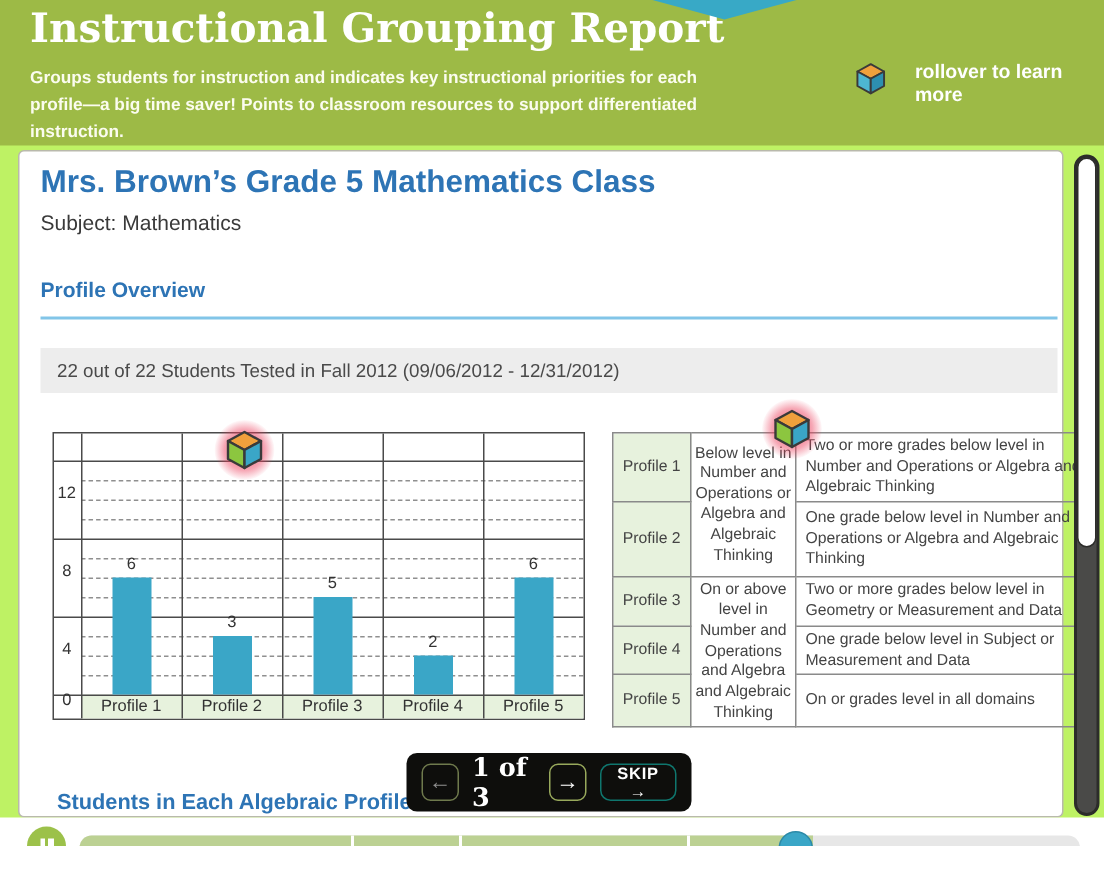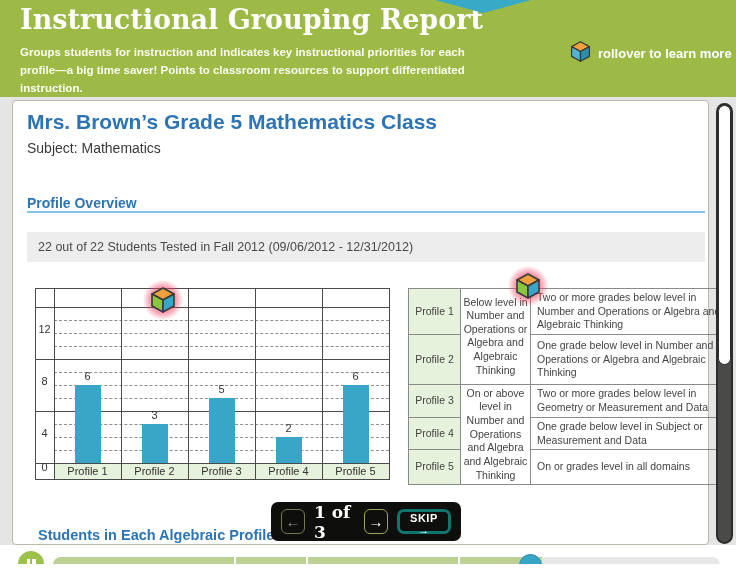--- a/index.html
+++ b/index.html
@@ -1,34 +1,34 @@
 <!DOCTYPE html>
 <html><head>
 <meta charset="utf-8">
 <style>
   html,body{margin:0;padding:0;background:#fff;}
-  .stage{position:relative;width:736px;height:564px;background:#e5e5e5;overflow:hidden;
+  .stage{position:relative;width:736px;height:564px;background:#bef264;overflow:hidden;
          font-family:"Liberation Sans",sans-serif;}
   
   .hdr{position:absolute;left:0;top:0;width:736px;height:97px;background:#9dba46;}
   .hdr-title{position:absolute;left:20px;top:4px;font-family:"DejaVu Serif",serif;
              font-weight:bold;font-size:27px;color:#ffffff;}
   .hdr-desc{position:absolute;left:20px;top:44px;width:452px;color:#fbfcef;
             font-size:11.5px;line-height:1.55;font-weight:bold;}
   .chevron{position:absolute;left:435px;top:0;width:0;height:0;
            border-left:48px solid transparent;border-right:48px solid transparent;
            border-top:13px solid #38a9c6;}
   .rollover{position:absolute;left:570px;top:40px;display:flex;align-items:center;gap:7px;cursor:pointer;}
-  .rollover-label{color:#ffffff;font-weight:bold;font-size:13px;}
+  .rollover-label{color:#ffffff;font-weight:bold;font-size:13px;margin-left:12px;}
   
   .panel{position:absolute;left:12px;top:100px;width:697px;height:445px;background:#ffffff;
          border:1px solid #b9b9ac;border-radius:4px;box-sizing:border-box;}
   .rpt-title{position:absolute;left:27px;top:110px;font-size:21px;font-weight:bold;color:#2d74b5;}
   .rpt-subject{position:absolute;left:27px;top:140px;font-size:14px;color:#3a3a3a;}
-  .sec-head{position:absolute;left:27px;top:195px;font-size:14px;font-weight:bold;color:#2d74b5;}
+  .sec-head{position:absolute;left:27px;top:185px;font-size:14px;font-weight:bold;color:#2d74b5;}
   .sec-rule{position:absolute;left:27px;top:211px;width:678px;height:2px;background:#82c5e8;}
   .info-bar{position:absolute;left:27px;top:232px;width:678px;height:30px;background:#ededed;
             font-size:12.5px;color:#4a4a4a;line-height:30px;padding-left:11px;box-sizing:border-box;}
   .sec-head2{position:absolute;left:38px;top:527px;font-size:14.5px;font-weight:bold;color:#2d74b5;z-index:3;}
   
   .chart{position:absolute;left:35px;top:288px;width:353px;height:190px;
          border:1px solid #4a4a4a;box-sizing:content-box;}
   .chart .band{position:absolute;left:18px;top:174px;width:335px;height:16px;background:#e7f2dd;}
   .chart .vline{position:absolute;top:0;width:1px;height:190px;background:#4a4a4a;}
   .chart .hsolid{position:absolute;left:0;width:353px;height:1px;background:#4a4a4a;}
@@ -53,21 +53,21 @@
   .ptable tr:nth-child(3){height:33px;} .ptable tr:nth-child(4){height:32px;}
   .ptable tr:nth-child(5){height:35px;}
   
   .pager{position:absolute;left:271px;top:502px;width:190px;height:39px;background:#0e0e0c;
          border-radius:7px;display:flex;align-items:center;gap:9px;padding:0 10px;
          box-sizing:border-box;z-index:4;}
   .nav-btn{width:31px;height:25px;border:1px solid #98a95c;border-radius:6px;background:#0e0e0c;
            color:#fff;font-size:15px;line-height:22px;text-align:center;cursor:pointer;padding:0;}
   .nav-btn.disabled{border-color:#6f7a4d;color:#8f8f8f;}
   .pager-count{font-family:"DejaVu Serif",serif;font-weight:bold;font-size:17px;color:#fff;}
-  .skip-btn{height:25px;border:3px solid #0f766e;border-radius:7px;background:#0e0e0c;color:#fff;
+  .skip-btn{height:25px;border:1px solid #0f766e;border-radius:7px;background:#0e0e0c;color:#fff;
             font-weight:bold;font-size:11px;padding:0 8px;letter-spacing:.5px;cursor:pointer;
             font-family:"Liberation Sans",sans-serif;}
   
   .player{position:absolute;left:0;top:545px;width:736px;height:41px;background:#ffffff;z-index:5;}
   .pause-btn{position:absolute;left:18px;top:6px;width:26px;height:26px;border-radius:50%;
              background:#9cc14a;border:none;cursor:pointer;}
   .pause-btn::before,.pause-btn::after{content:"";position:absolute;top:8px;width:3.5px;height:10px;background:#fff;}
   .pause-btn::before{left:8.5px;} .pause-btn::after{left:14px;}
   .track{position:absolute;left:53px;top:12px;width:667px;height:16px;border-radius:8px;
          background:#e7e7e7;cursor:pointer;}

